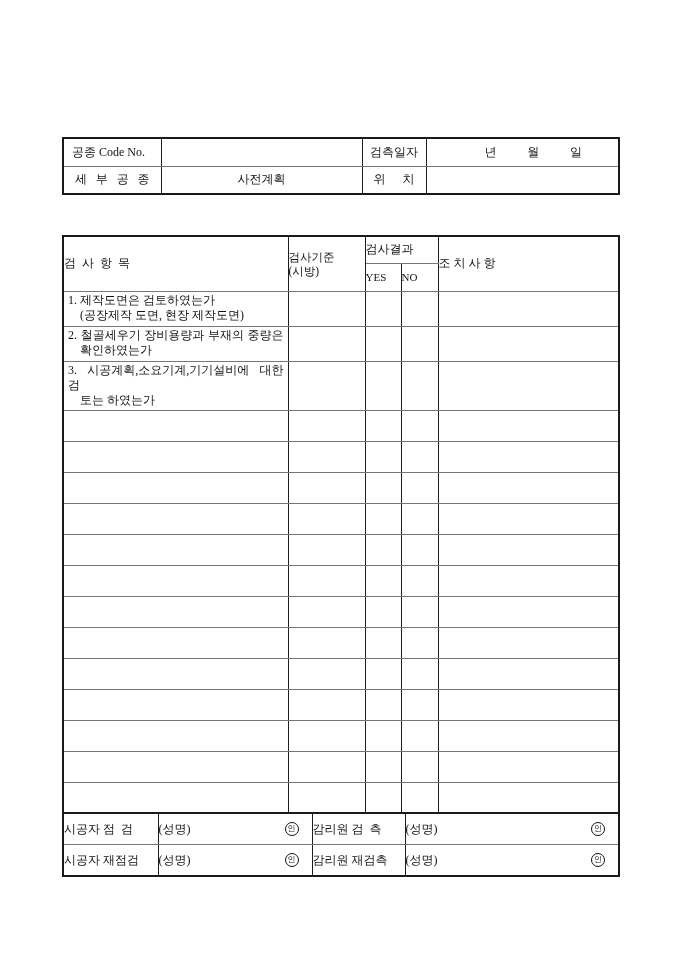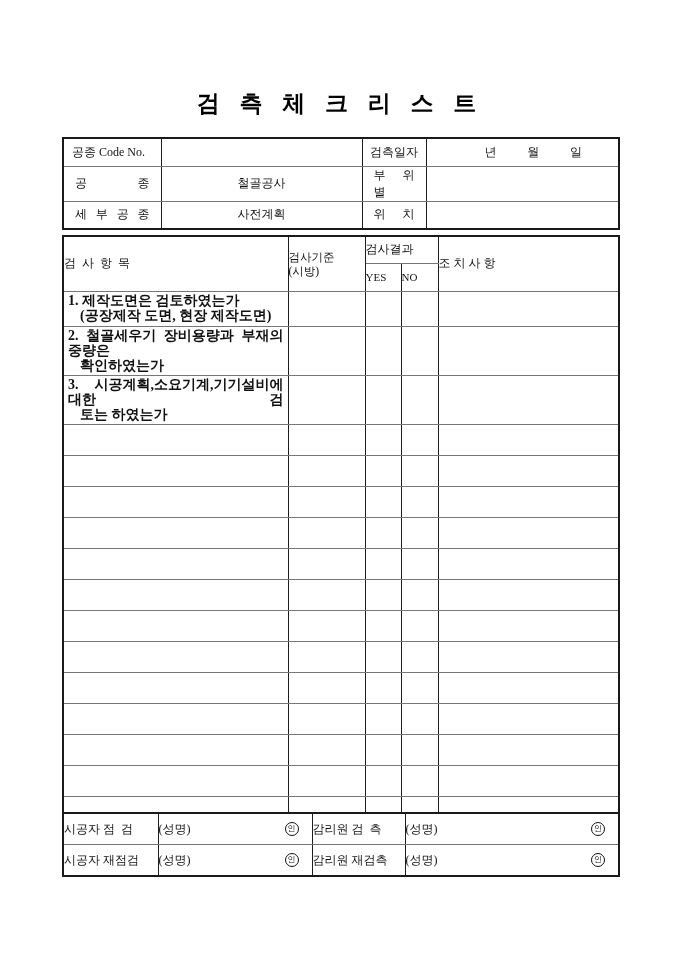--- a/index.html
+++ b/index.html
@@ -68,24 +68,23 @@
   .row-result { height: 27px; }
   .row-yesno { height: 28px; }
 
   .item-row td { height: 35px; }
   .empty-row td { height: 31px; }
   .item-cell {
     vertical-align: middle;
     padding: 1px 3px 2px 4px;
   }
   .item-line {
-    font-size: 14px;
+    font-size: 12px;
     line-height: 15px;
     white-space: pre;
-    font-weight: bold;
   }
   .item-line.just { text-align: justify; text-align-last: justify; white-space: normal; padding-right: 1px; }
   .item-line.cont { padding-left: 12px; }
 
   .sig-label { white-space: pre; font-size: 12px; }
   .sig-name {
     display: flex;
     align-items: center;
     justify-content: space-between;
     padding: 0 13px 0 0;
@@ -102,41 +101,34 @@
     line-height: 1;
     color: #111;
     flex: 0 0 auto;
   }
 </style>
 </head>
 <body>
 
 <div class="page">
 
-  <div class="title">검 측 체 크 리 스 트</div>
 
   <table class="info-table">
     <colgroup>
       <col style="width:98px">
         <col style="width:201px">
         <col style="width:64px">
         <col style="width:193px">
     </colgroup>
     <tbody>
       <tr>
         <td class="lab pre">공종 Code No.</td>
         <td class="center"></td>
         <td class="center">검측일자</td>
         <td class="date-spread">년 월 일</td>
-      </tr>
-      <tr>
-        <td class="spread">공 종</td>
-        <td class="center">철골공사</td>
-        <td class="spread">부 위 별</td>
-        <td></td>
       </tr>
       <tr>
         <td class="spread">세 부 공 종</td>
         <td class="center">사전계획</td>
         <td class="spread">위 치</td>
         <td></td>
       </tr>
     </tbody>
   </table>
 

